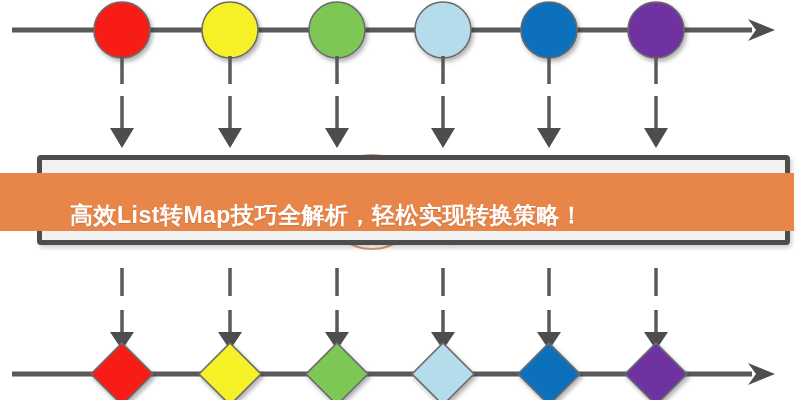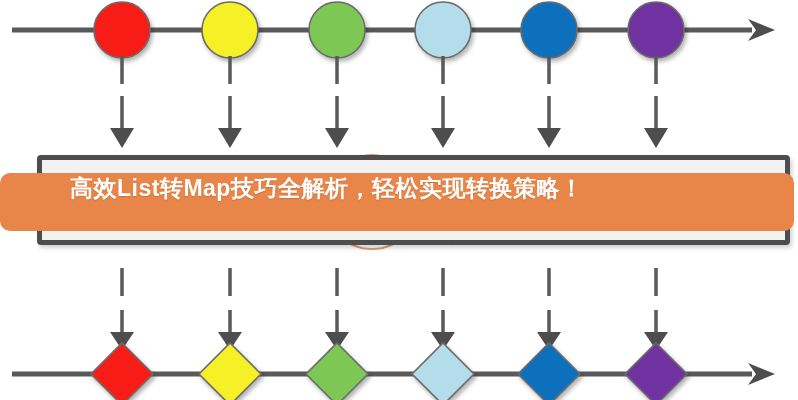--- a/index.html
+++ b/index.html
@@ -27,23 +27,22 @@
 
   
   #banner {
     position: absolute;
     left: 0;
     top: 173px;
     width: 794px;
     height: 58px;
     background: #E8864A;
     display: flex;
-    align-items: flex-start;
+    align-items: flex-end;
     z-index: 40;
-    border-radius: 10px;
   }
   #banner-text {
     margin-left: 70px;
     color: #ffffff;
     font-size: 23px;
     font-weight: bold;
     letter-spacing: 0.5px;
     white-space: nowrap;
     font-family: "Liberation Sans", sans-serif;
     text-shadow: 0 1px 1px rgba(120,60,20,0.25);

